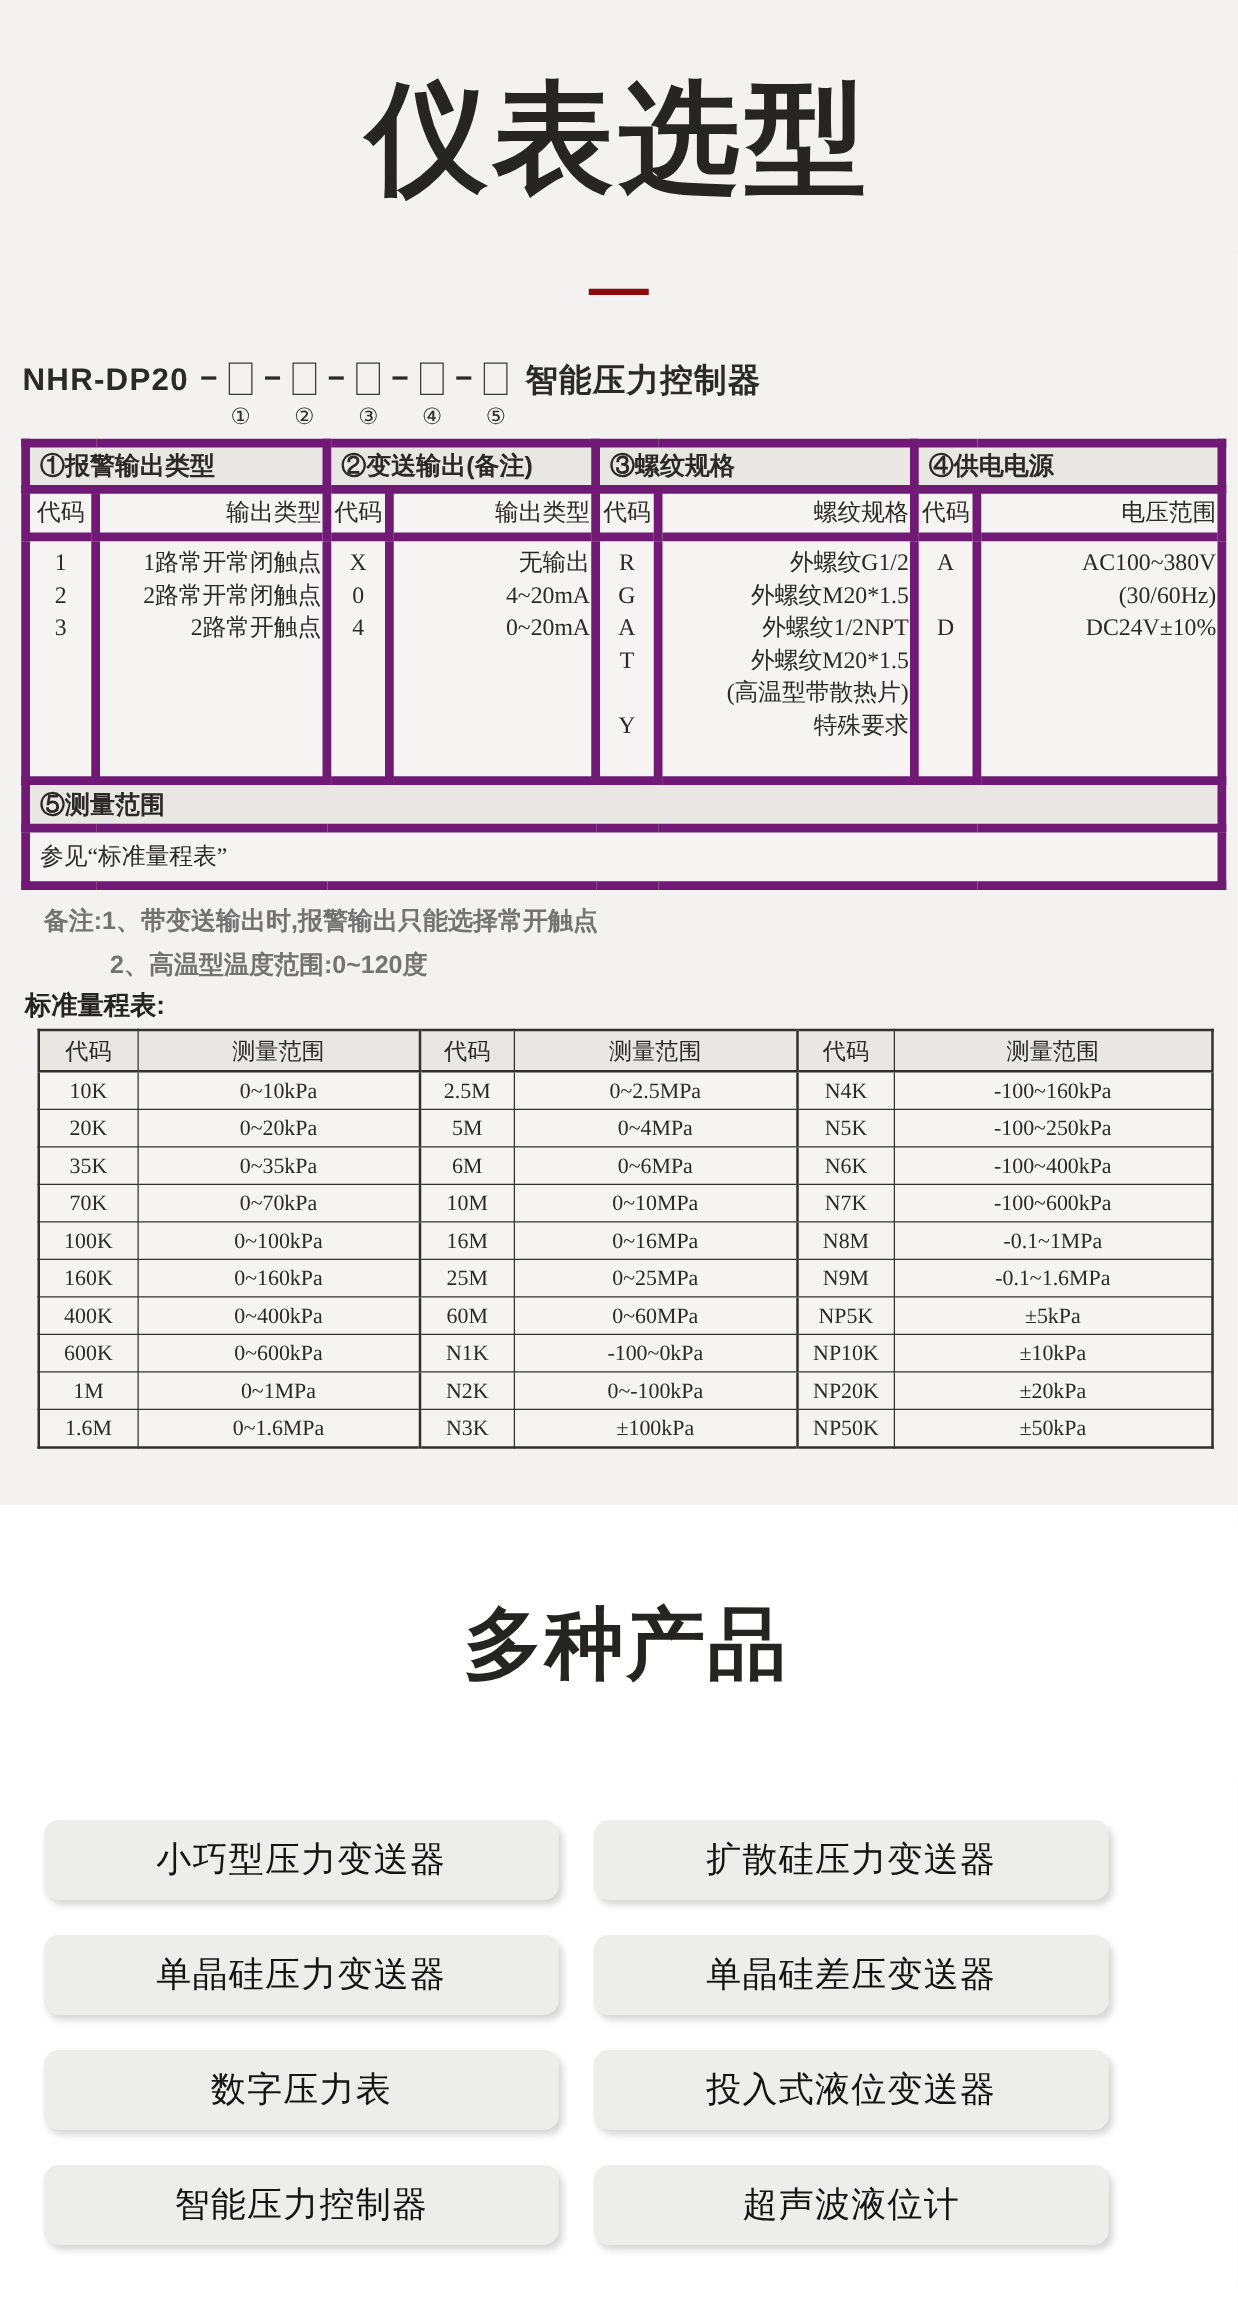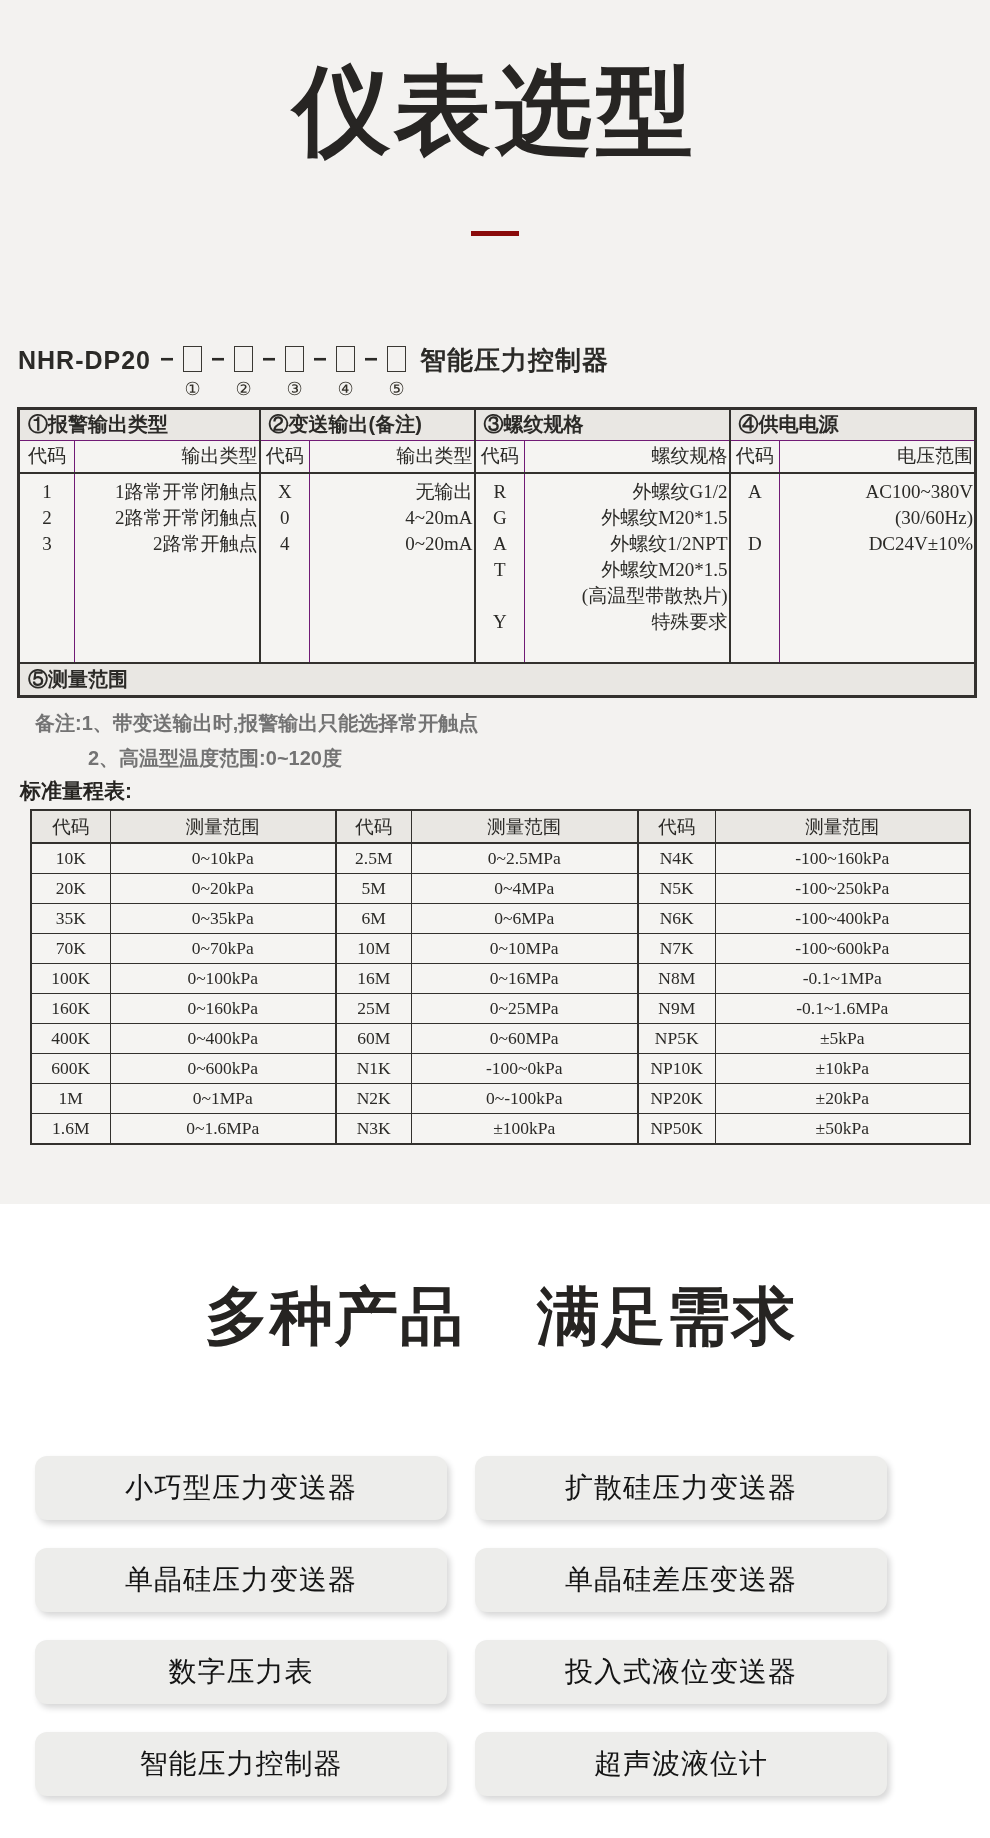--- a/index.html
+++ b/index.html
@@ -25,21 +25,21 @@
     color:#272523;
   }
   .red-dash{
     width:48px;height:5px;
     margin:68px auto 0 auto;
     background:#8a0b0b;
   }
   
   .model-row{
     display:flex;align-items:flex-start;
-    margin:110px 0 0 18px;
+    margin:54px 0 0 18px;
     white-space:nowrap;
   }
   .mprefix{
     font-size:25px;font-weight:bold;letter-spacing:1px;line-height:28px;
   }
   .model-slots{display:inline-flex;align-items:flex-start;}
   .mdash{font-size:24px;font-weight:bold;line-height:26px;margin:0 9px;}
   .slot{display:inline-flex;flex-direction:column;align-items:center;}
   .mbox{
     display:inline-block;width:17px;height:24px;
@@ -50,21 +50,21 @@
   
   table.sel{
     border-collapse:collapse;
     table-layout:fixed;
     width:957px;
     margin:8px 0 0 17px;
     background:#f5f4f2;
     border:3px solid #33312e;
   }
   table.sel td{
-    border:1px solid #701a75;
+    border:7px solid #701a75;
     font-family:"Liberation Serif","DejaVu Serif",serif;
     font-size:19px;
     color:#2b2a27;
   }
   table.sel td.gl{border-left:2.5px solid #33312e;}
   table.sel td.gth{
     font-family:"Liberation Sans",sans-serif;
     font-weight:bold;font-size:20px;
     background:#e9e7e3;height:30px;
     padding:0 0 0 8px;text-align:left;
@@ -237,20 +237,23 @@
             <div class="line">D</div>
           </td>
           <td class="bodyc desc">
             <div class="line">AC100~380V</div>
             <div class="line">(30/60Hz)</div>
             <div class="line">DC24V±10%</div>
           </td>
         </tr>
       <tr>
         <td class="g5" colspan="8">⑤测量范围</td>
+      </tr>
+      <tr>
+        <td class="rv" colspan="8">参见“标准量程表”</td>
       </tr>
     </tbody>
   </table>
 
   <div class="notes">
     <div>备注:1、带变送输出时,报警输出只能选择常开触点</div>
     <div class="note2">2、高温型温度范围:0~120度</div>
   </div>
 
   <div class="range-title">标准量程表:</div>
@@ -353,21 +356,20 @@
           <td class="gl">NP50K</td>
           <td>±50kPa</td>
         </tr>
       </tbody>
   </table>
 </div>
 
 <div class="bottom-section">
   <div class="products-title">
     <span>多种产品</span>
-    <span>满足需求</span>
   </div>
   <div class="product-grid">
       <div class="pbtn">小巧型压力变送器</div>
       <div class="pbtn">扩散硅压力变送器</div>
       <div class="pbtn">单晶硅压力变送器</div>
       <div class="pbtn">单晶硅差压变送器</div>
       <div class="pbtn">数字压力表</div>
       <div class="pbtn">投入式液位变送器</div>
       <div class="pbtn">智能压力控制器</div>
       <div class="pbtn">超声波液位计</div>

